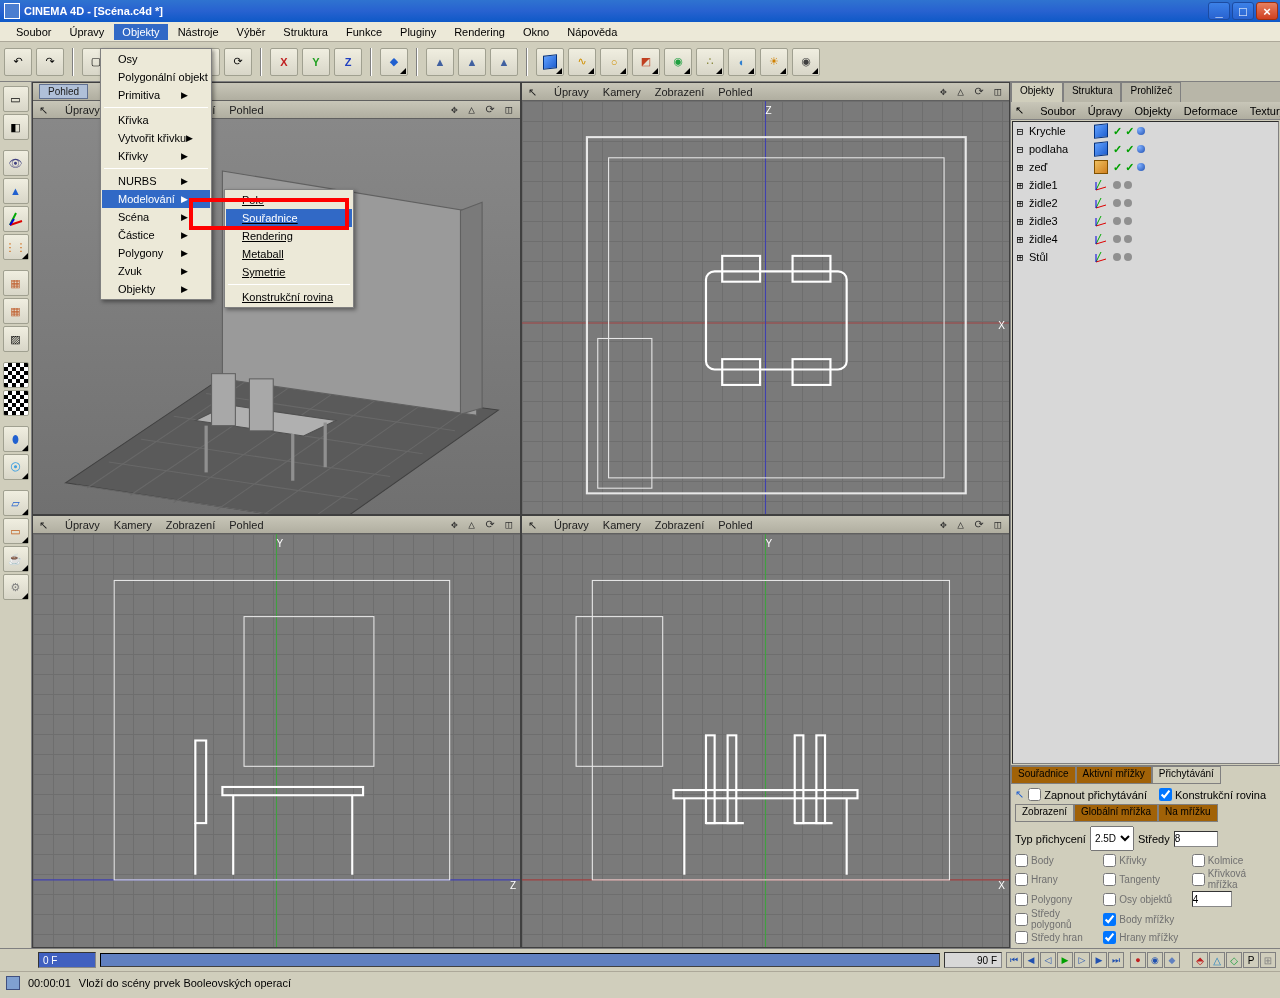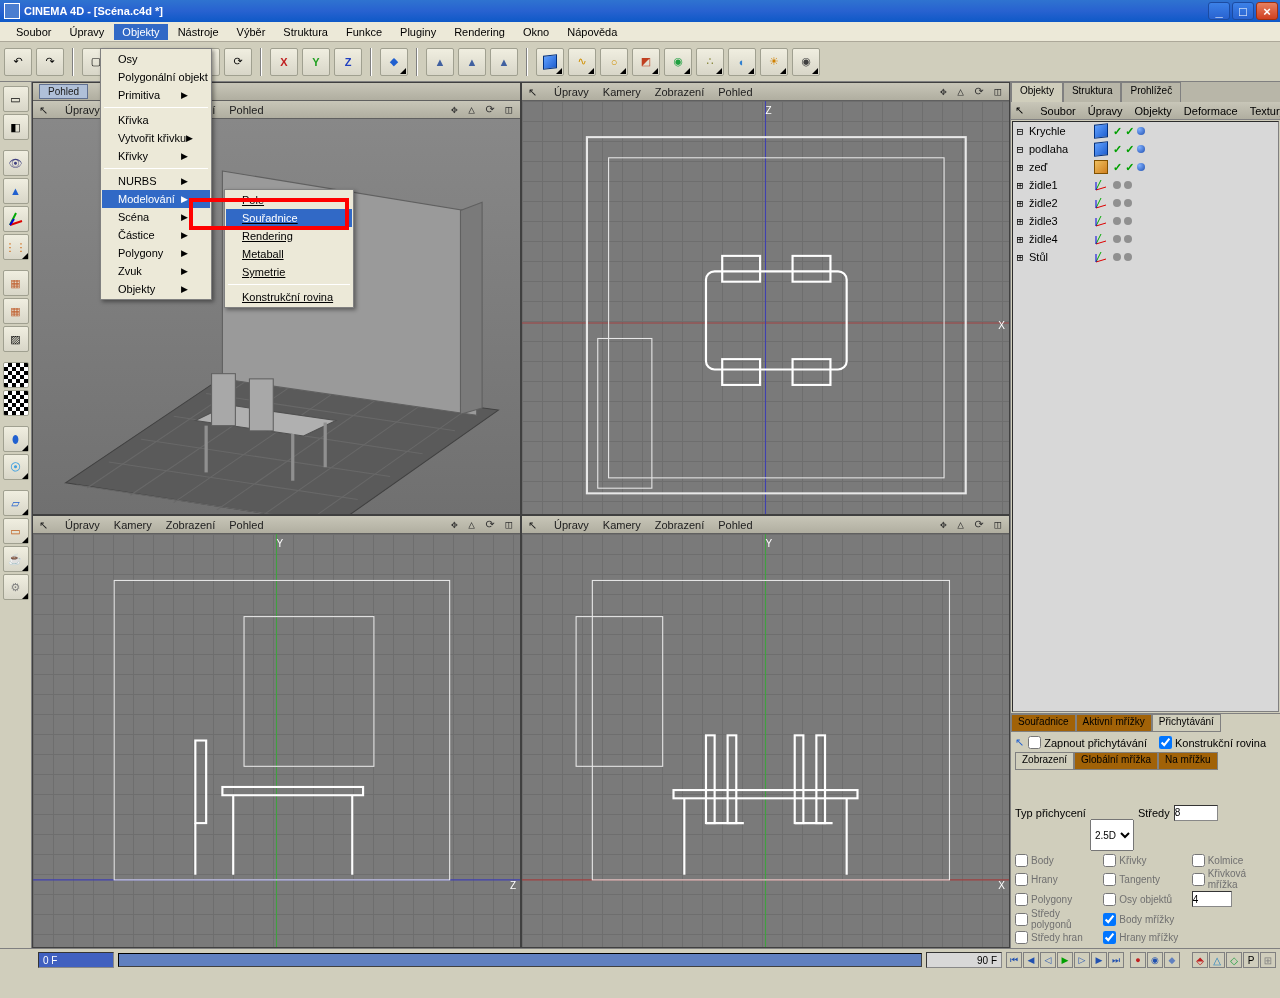--- a/index.html
+++ b/index.html
@@ -55,29 +55,29 @@
 
 
 .bottom-right { border-top: 1px solid #808080; background: #D0CEBC; }
 .br-tabs { display: flex; height: 18px; }
 .br-tab { padding: 1px 6px; border: 1px solid #808080; font-size: 10px; background:#D0CEBC;}
 .br-tab.inactive{background:#a16207;}
 .br-body { padding: 4px; font-size: 10px; }
 .br-body label { display: inline-flex; align-items: center; gap: 3px; margin-right:8px;}
 .br-body .row{margin-bottom:3px; display:flex; align-items:center; gap:4px;}
 .br-body input[type=text]{width:44px; height:16px; border:1px inset #888; background:#fff; font-size:10px;}
-.br-body select{height:32px; font-size:10px;margin-top:45px;}
+.br-body select{height:25px; font-size:10px;}
 .checkgrid{display:grid; grid-template-columns:1fr 1fr 1fr; gap:1px 4px; color:#707070;}
 .checkgrid label{font-size:10px;}
 
 
 .statusbar { position: absolute; bottom: 0; left: 0; right: 0; height: 50px; background: #D0CEBC; border-top: 1px solid #808080; }
 .timeline { height: 22px; display: flex; align-items: center; padding: 2px 4px; gap: 4px; }
 .timeline .tl-track { flex: 1; height: 14px; background: #6080C0; border: 1px inset #404040; position: relative; }
-.timeline .tl-field { width: 76px; height: 16px; border: 1px inset #888; background: #D8D8D8; display:flex; align-items:center; justify-content:flex-end; padding-right:4px; font-size:10px;}
+.timeline .tl-field { width: 58px; height: 16px; border: 1px inset #888; background: #D8D8D8; display:flex; align-items:center; justify-content:flex-end; padding-right:4px; font-size:10px;}
 .timeline .tl-field.blue{background:#4060C0;color:#fff;justify-content:flex-start;padding-left:4px;}
 .timeline .play-ctrls { display: flex; gap: 1px; }
 .timeline .pbtn { width: 16px; height: 16px; background: #D0CEBC; border: 1px solid #808080; display:flex;align-items:center;justify-content:center; font-size:9px; color:#2050B0;}
 .timeline .rec{color:#C02020;}
 .timeline .sepv{width:4px;}
 .timeline .end-icons{display:flex;gap:1px;}
 .timeline .eicon{width:16px;height:16px;border:1px solid #808080;display:flex;align-items:center;justify-content:center;font-size:10px;}
 .statusline { height: 22px; display: flex; align-items: center; padding: 0 6px; font-size: 10px; border-top: 1px solid #ACA899; gap: 8px;}
 .statusline .sicon{width:14px;height:14px;background:#80A0D0;border:1px solid #405080;}
 
@@ -533,20 +533,25 @@
     </div>
     <div class="sepv"></div>
     <div class="end-icons">
       <div class="eicon" style="color:#C02020;">⬘</div>
       <div class="eicon" style="color:#2080C0;">△</div>
       <div class="eicon" style="color:#20A040;">◇</div>
       <div class="eicon">P</div>
       <div class="eicon" style="color:#808080;">⊞</div>
     </div>
   </div>
+  <div class="statusline">
+    <div class="sicon"></div>
+    <span>00:00:01</span>
+    <span>Vloží do scény prvek Booleovských operací</span>
+  </div>
 </div>
 
 <div class="dropdown" id="dd1" style="left:100px; top:48px; width:112px;">
     <div class="ditem">
       <span>Osy</span>
     </div>
     <div class="ditem">
       <span>Polygonální objekt</span>
     </div>
     <div class="ditem">

